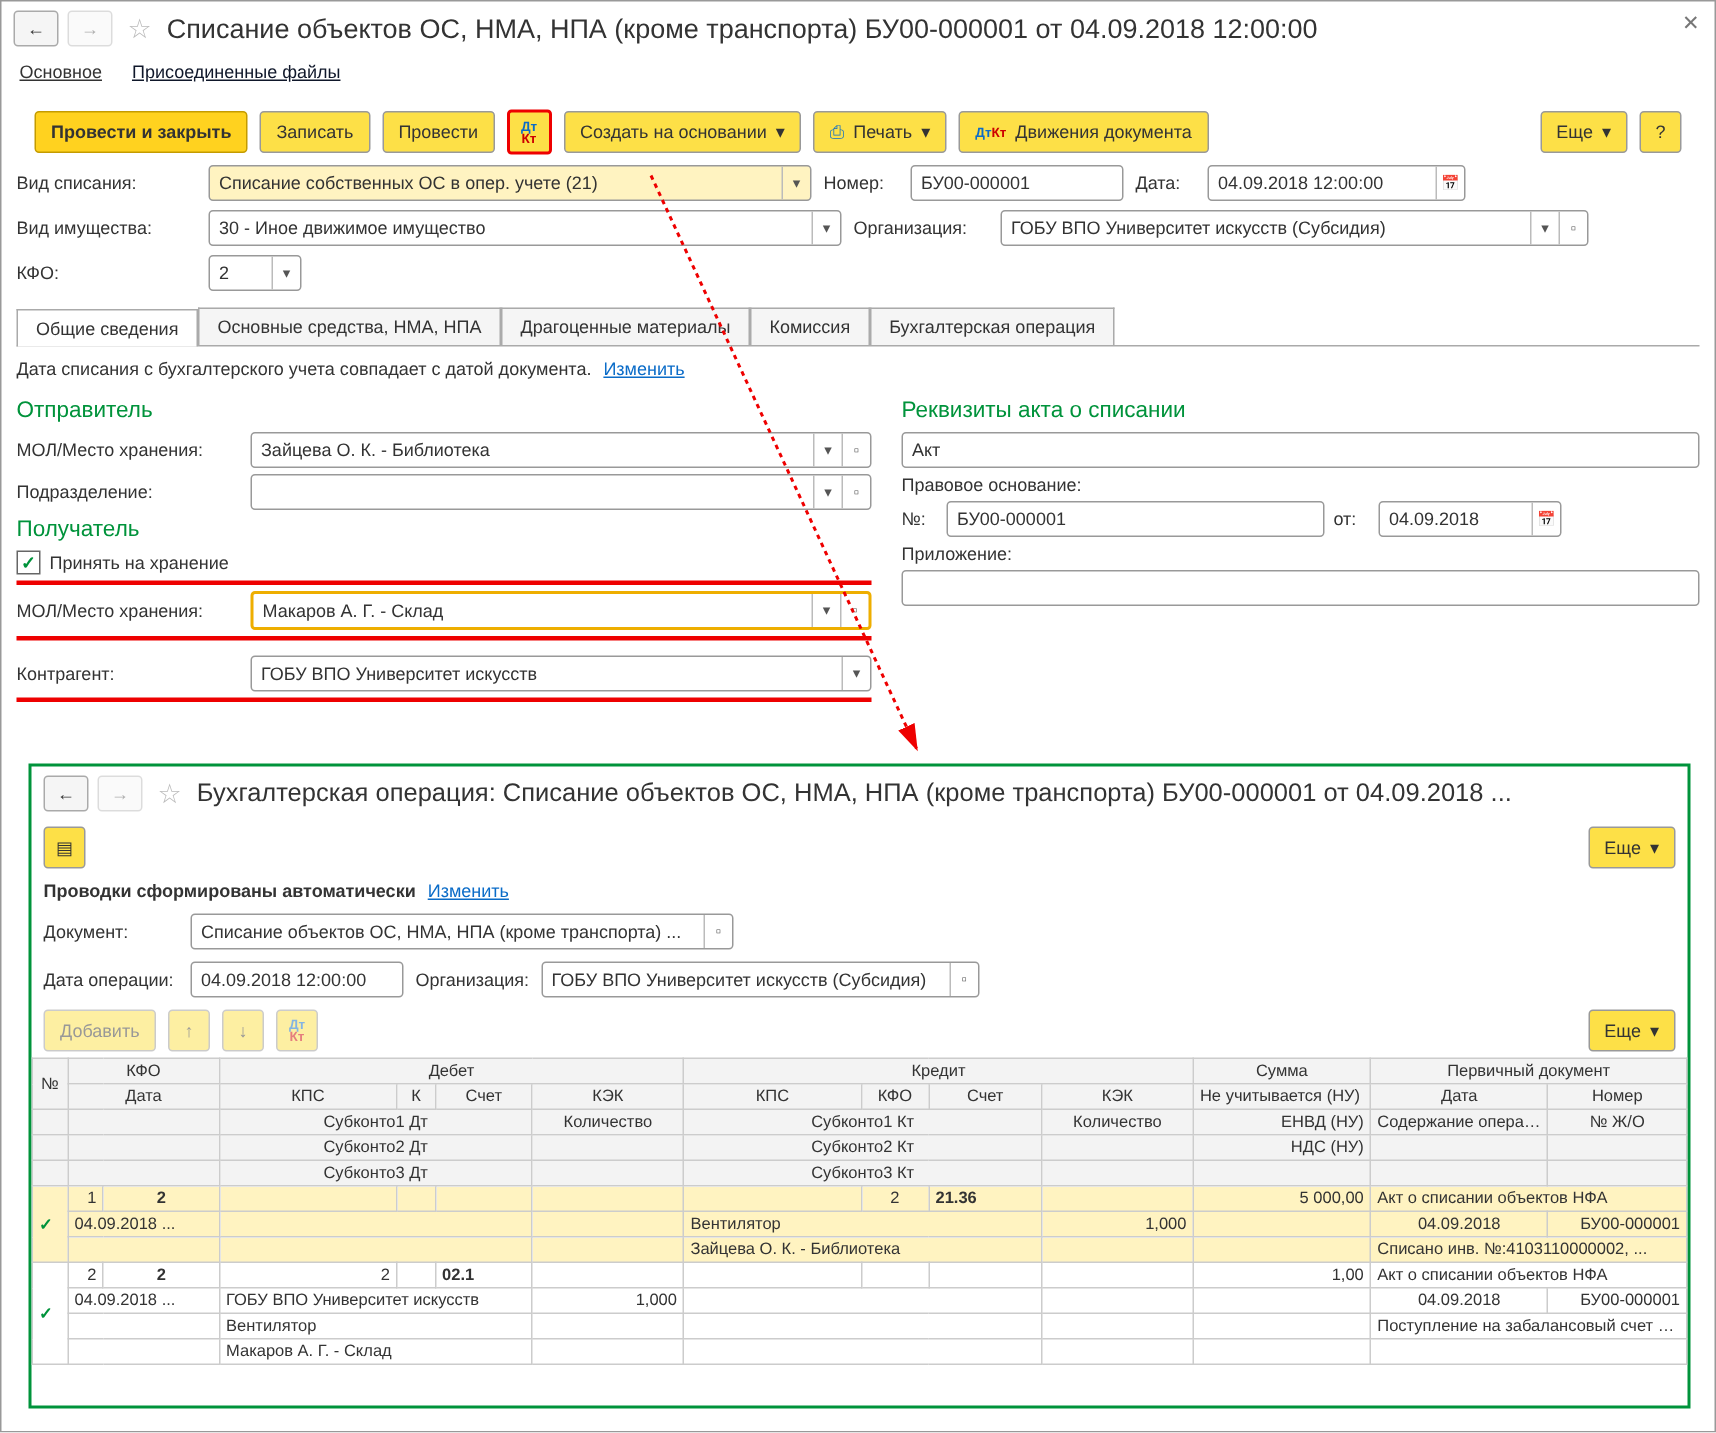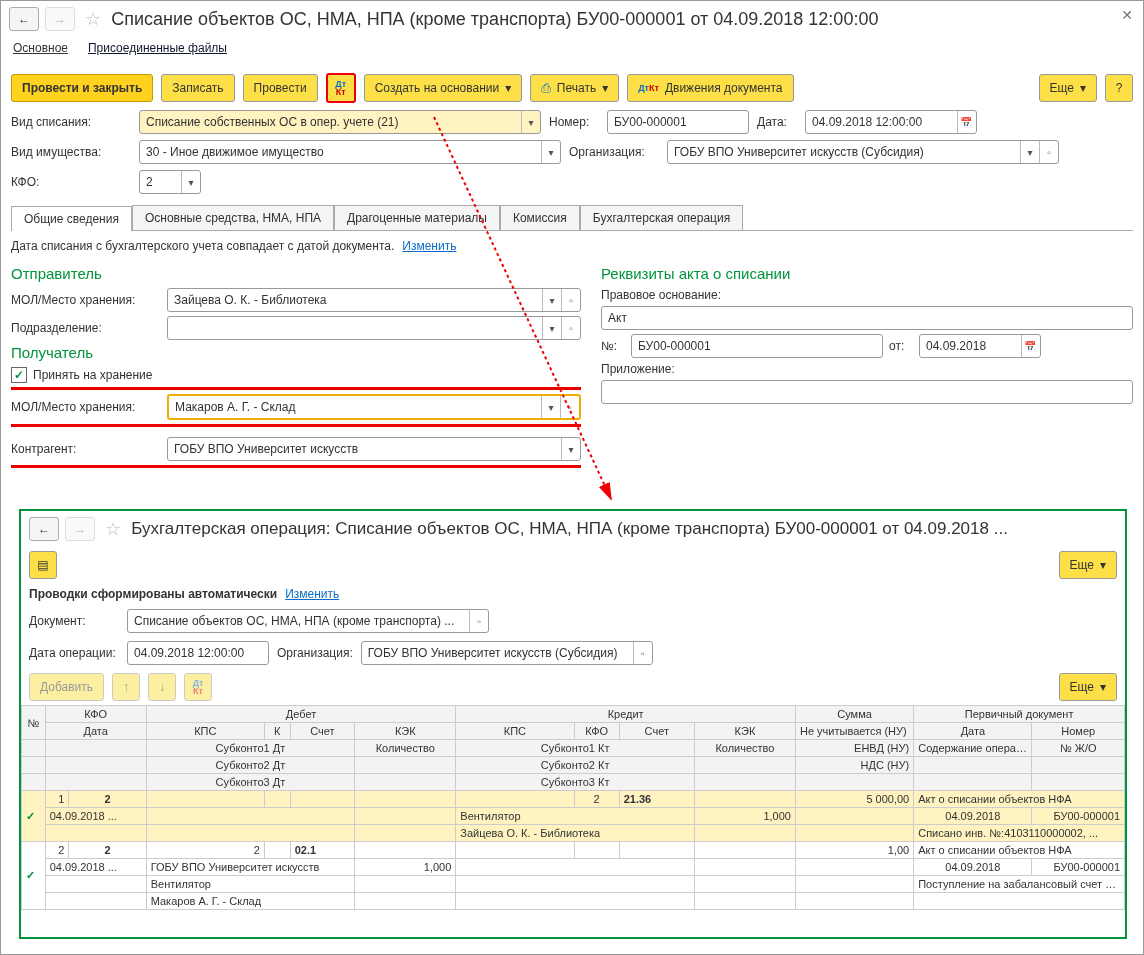--- a/index.html
+++ b/index.html
@@ -5,21 +5,21 @@
 html,body{margin:0;padding:0;font-family:Arial,sans-serif;font-size:12px;color:#333;background:#fff}
 .window{width:1144px;height:955px;position:relative;border:1px solid #999;box-sizing:border-box;background:#fff}
 .title-row{display:flex;align-items:center;padding:6px 8px;gap:6px}
 .nav-btn{width:28px;height:22px;border:1px solid #aaa;border-radius:3px;background:#f5f5f5;display:flex;align-items:center;justify-content:center;cursor:pointer}
 .star{font-size:18px;color:#bbb;margin:0 4px}
 .doc-title{font-size:18px;font-weight:400}
 .close-x{position:absolute;top:6px;right:10px;font-size:14px;color:#777;cursor:pointer}
 .nav-tabs{padding:4px 12px;display:flex;gap:20px;margin-bottom:10px}
 .nav-tabs .main{text-decoration:underline;color:#333}
 .nav-tabs .link{color:#0f172a;text-decoration:underline}
-.toolbar{display:flex;align-items:center;padding:4px 10px;gap:8px}
+.toolbar{display:flex;align-items:center;padding:4px 22px;gap:8px}
 .btn{height:26px;border:1px solid #999;border-radius:3px;background:#fde047;padding:0 10px;display:flex;align-items:center;gap:6px;cursor:pointer;font-size:12px}
 .btn.primary{background:#ffd21f;font-weight:700;border-color:#c49b00}
 .btn.small{width:26px;padding:0;justify-content:center}
 .dtkt{font-size:9px;font-weight:700;line-height:8px;text-align:center}
 .dtkt .dt{color:#0b6cc8}.dtkt .kt{color:#c00}
 .red-box{border:2px solid #e00!important}
 .spacer{flex:1}
 .form-row{display:flex;align-items:center;padding:3px 10px;gap:8px}
 .lbl{width:120px}
 .field{height:22px;border:1px solid #999;border-radius:3px;background:#fff;display:flex;align-items:center;flex:1}
@@ -198,26 +198,26 @@
           <span class="lbl">Контрагент:</span>
           <div class="field">
               <span class="ftext">ГОБУ ВПО Университет искусств</span>
               <span class="caret">▾</span>
             </div>
         </div>
       </div>
       <div class="col">
         <div class="section-h">Реквизиты акта о списании</div>
         <div class="sub-row">
-            <span class="lbl">Правовое основание:</span>
-          </div>
-        <div class="sub-row">
             <div class="field">
               <span class="ftext">Акт</span>
             </div>
+          </div>
+        <div class="sub-row">
+            <span class="lbl">Правовое основание:</span>
           </div>
         <div class="sub-row">
           <span style="width:24px">№:</span>
           <div class="field" style="flex:0 0 250px">
               <span class="ftext">БУ00-000001</span>
             </div>
           <span style="width:24px">от:</span>
           <div class="field" style="flex:0 0 120px">
               <span class="ftext">04.09.2018</span>
               <span class="pop cal-icon">📅</span>

